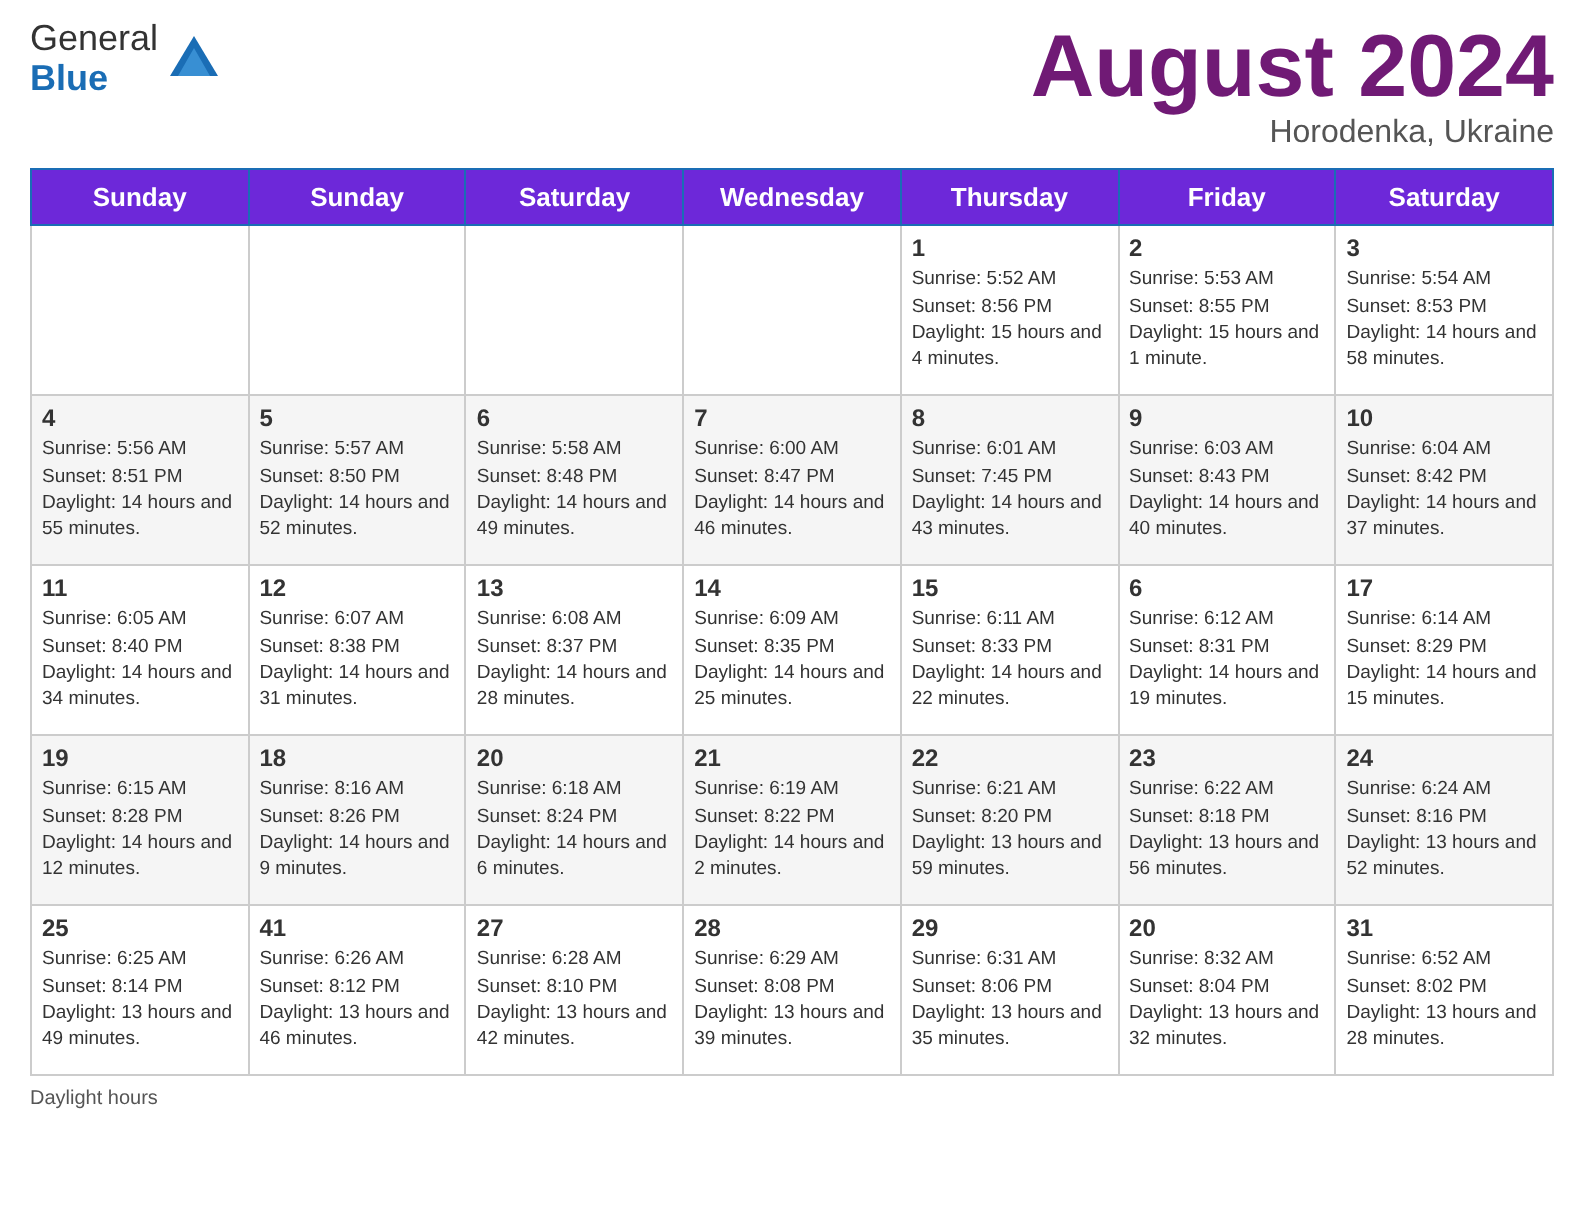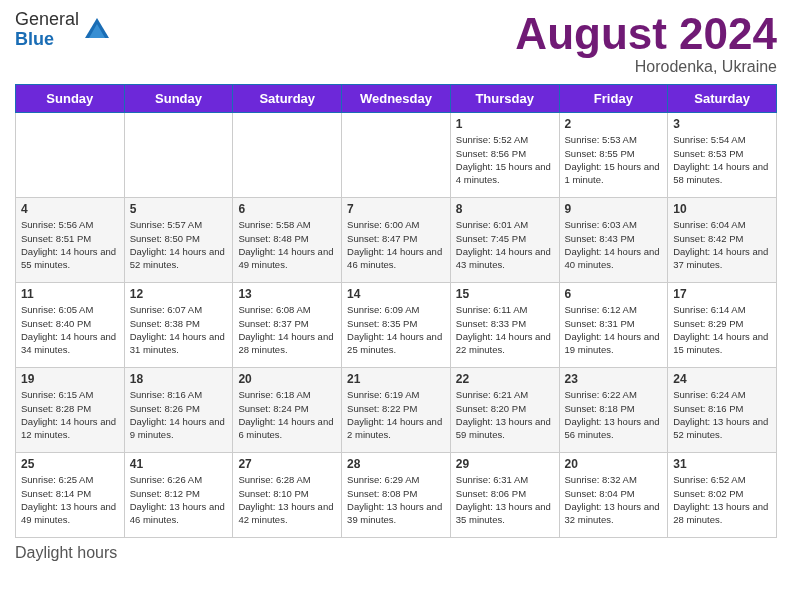--- a/index.html
+++ b/index.html
@@ -97,21 +97,21 @@
     .day-info {
       font-size: 9.5px;
       line-height: 1.4;
       color: #333;
     }
     .empty-cell {
       background: #fff !important;
     }
     .footer {
       margin-top: 6px;
-      font-size: 16px;
+      font-size: 10px;
       color: #555;
       text-align: left;
     }
   </style>
 </head>
 <body>
 
 <div class="page">
   <div class="header">
     <div class="logo">

